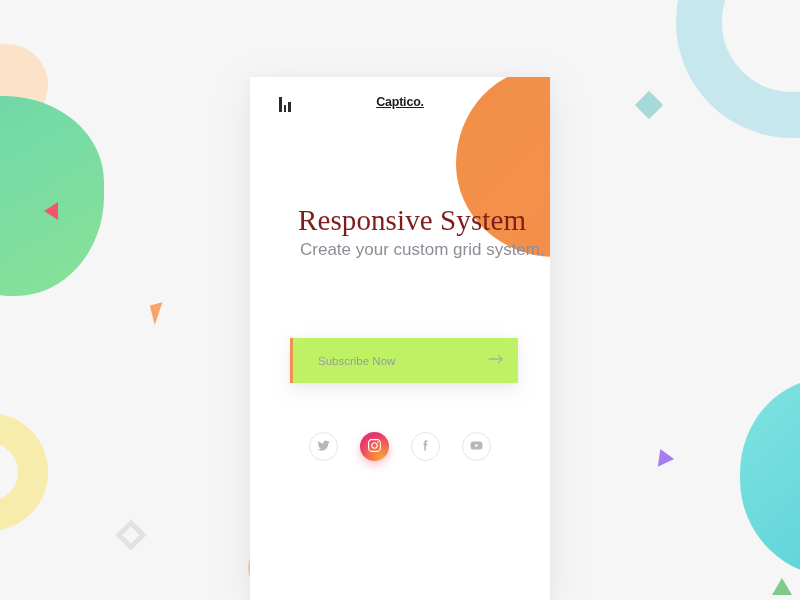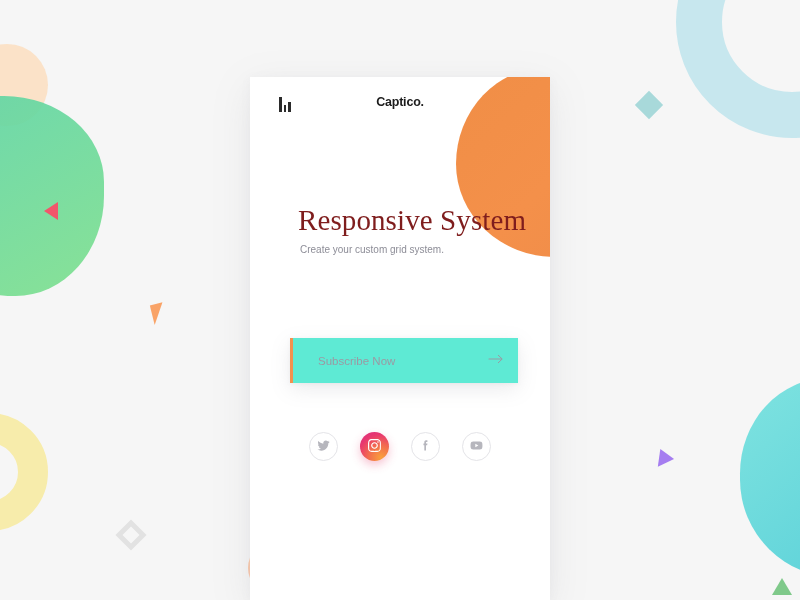--- a/index.html
+++ b/index.html
@@ -166,50 +166,51 @@
 
   #brand {
     position: absolute;
     left: 0; top: 18px;
     width: 300px;
     text-align: center;
     font-size: 12.5px;
     font-weight: bold;
     letter-spacing: -0.2px;
     color: #1c1c1c;
+    text-decoration: underline;
   }
 
   
   #headline {
     position: absolute;
     left: 48px; top: 108px;
     width: 260px;
     font-family: "Liberation Serif", "DejaVu Serif", serif;
     font-size: 29px;
     font-weight: normal;
     color: #7f1d1d;
     letter-spacing: .1px;
     white-space: nowrap;
   }
   #subcopy {
     position: absolute;
     left: 50px; top: 163px;
     width: 240px;
-    font-size: 10px;
+    font-size: 17px;
     line-height: 20px;
     color: #8d8d97;
   }
   #subcopy div { white-space: nowrap; }
 
   
   #subscribe-field {
     position: absolute;
     left: 40px; top: 261px;
     width: 228px; height: 45px;
-    background: #5eead4;
+    background: #bef264;
     box-shadow: 0 6px 20px rgba(130,130,140,.16), 0 1px 4px rgba(130,130,140,.08);
     display: flex;
   }
   #subscribe-accent {
     width: 3px; height: 45px;
     background: #f2914f;
     flex: none;
   }
   #subscribe-input {
     flex: 1;

